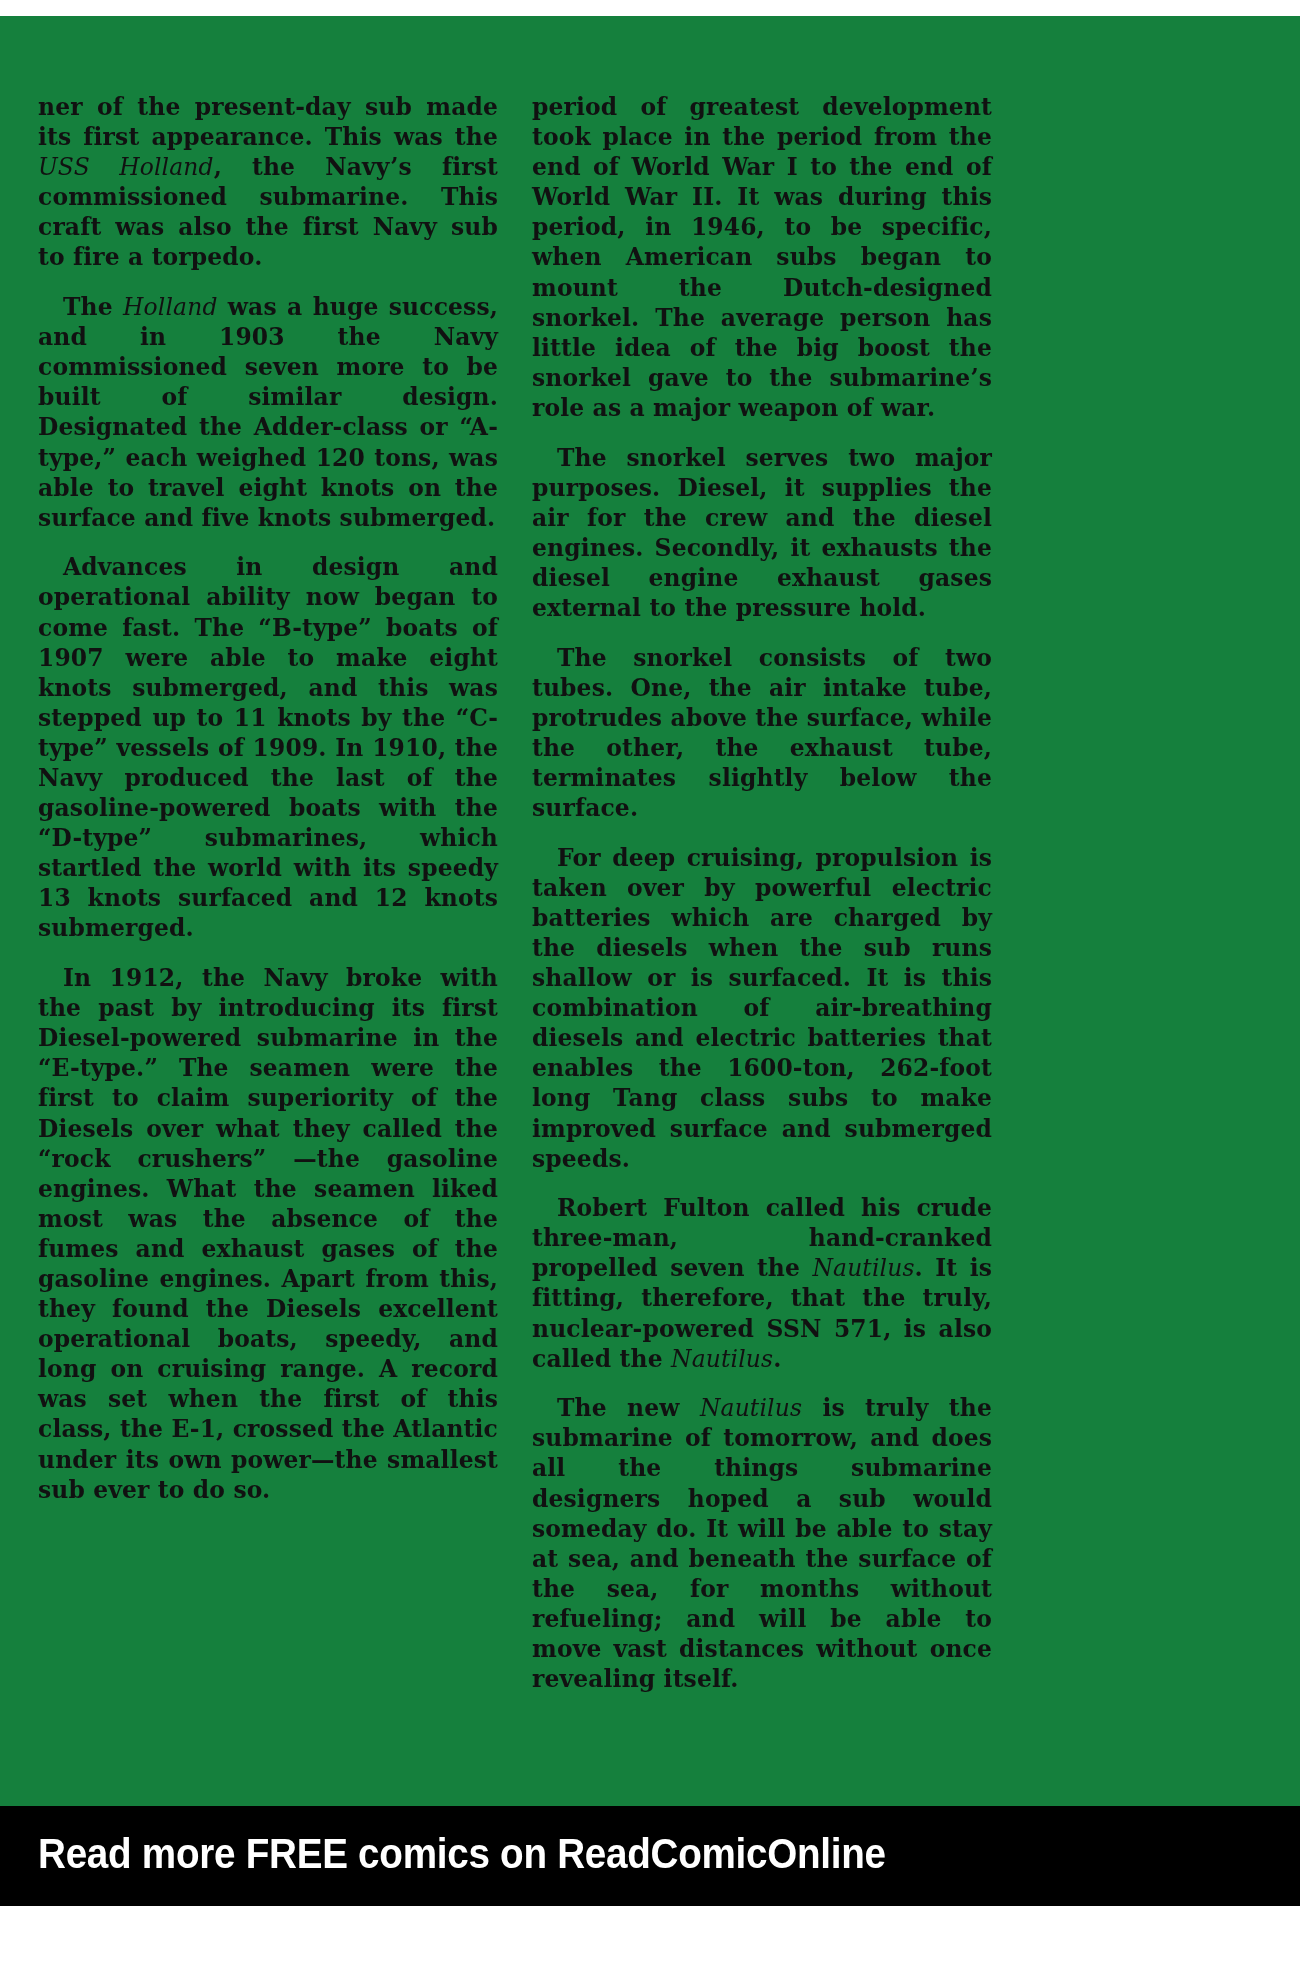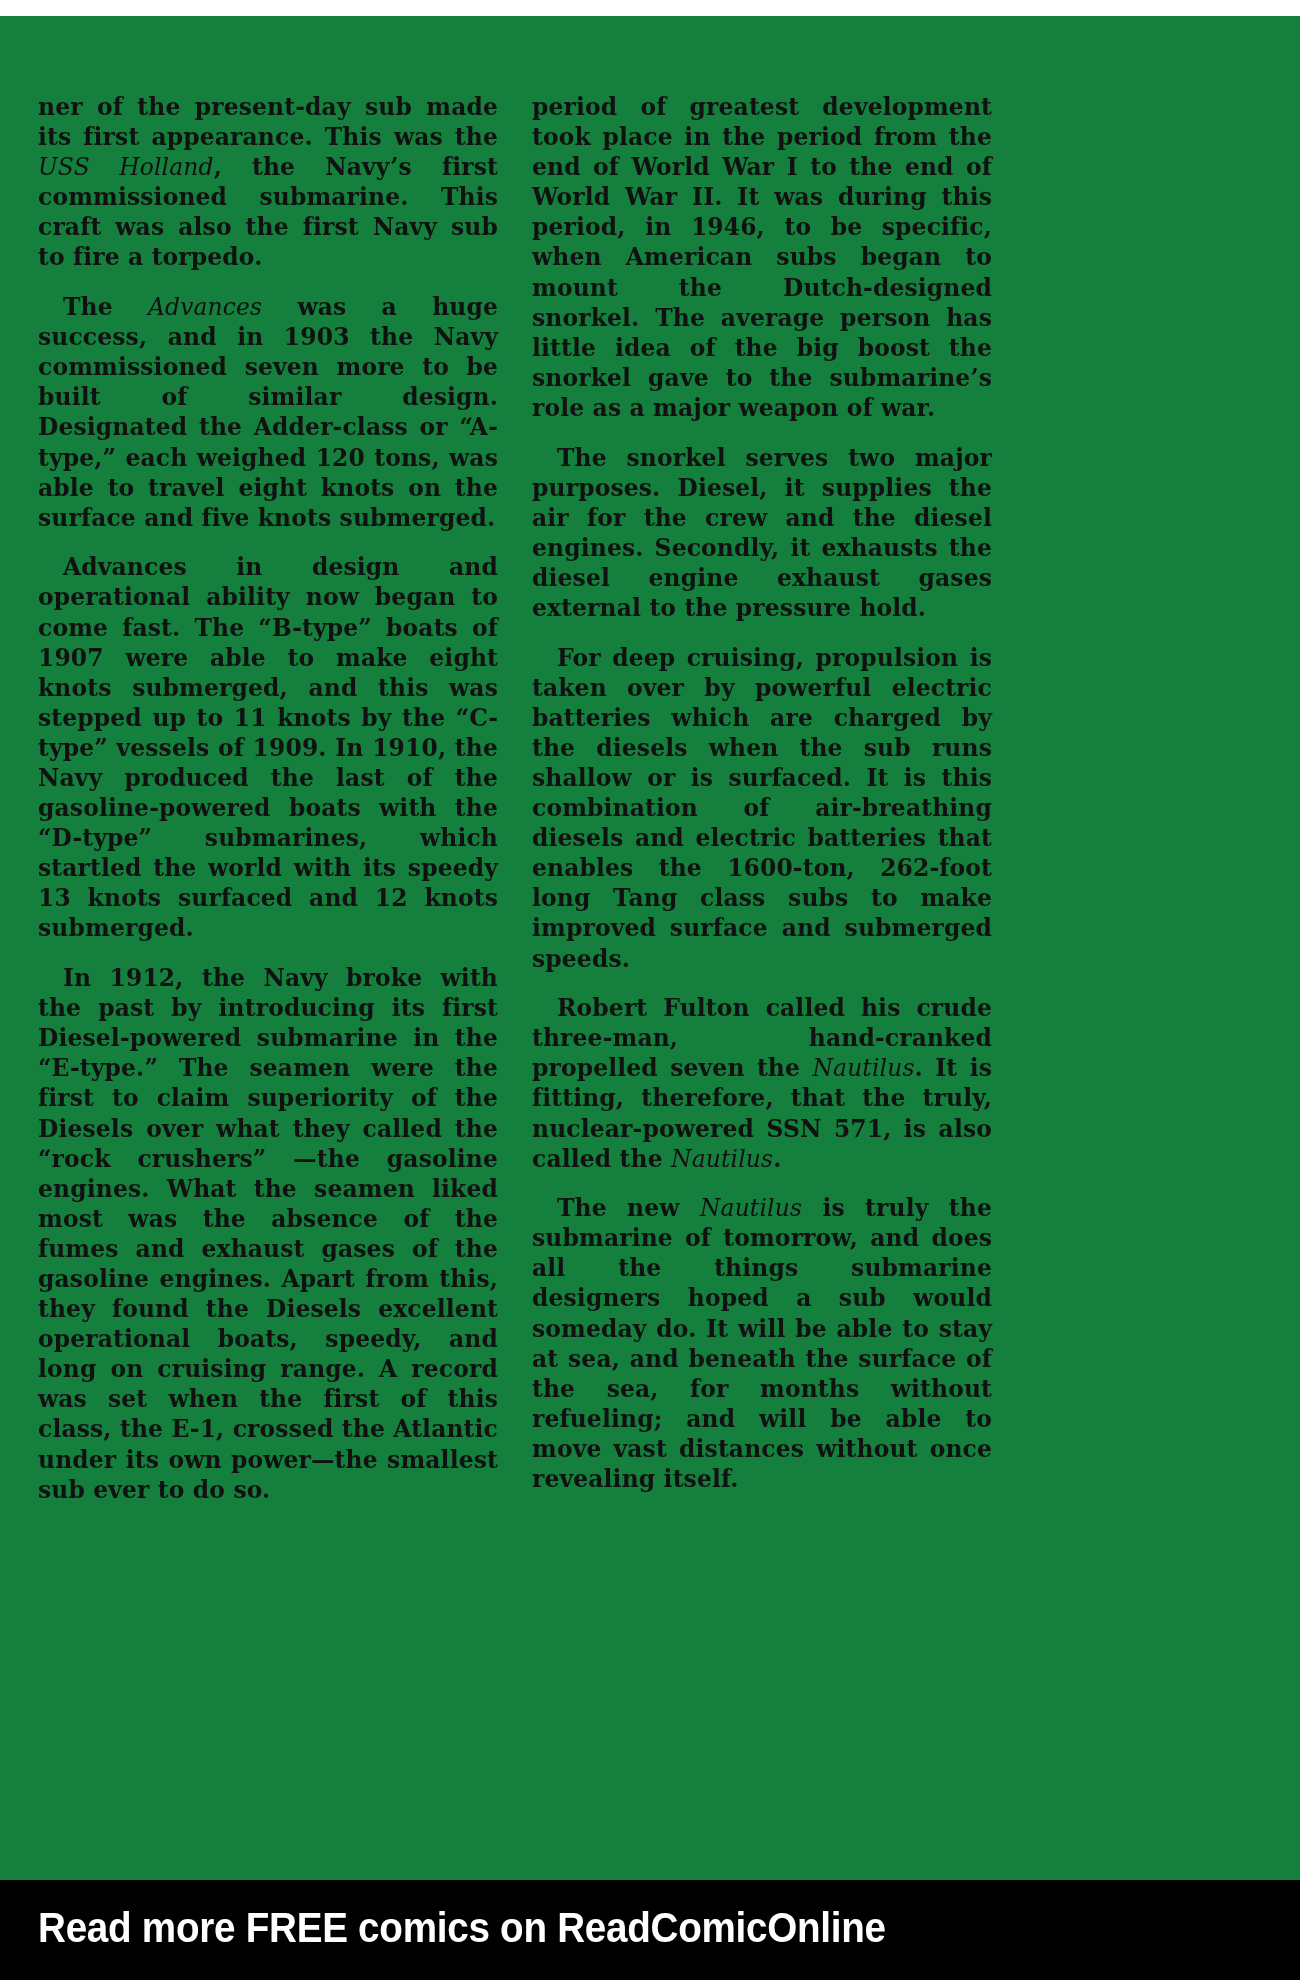--- a/index.html
+++ b/index.html
@@ -15,44 +15,45 @@
       text-align: justify;
       text-indent: 25px;
       margin-bottom: 19.5px;
       font-weight: 600;
       letter-spacing: 0.15px;
       word-spacing: 0px;
     }
     .para.no-indent { text-indent: 0; }
     .para i { font-style: italic; font-weight: 500; }
     .banner {
-      position: absolute; left: 0; top: 1880px; width: 1300px; height: 100px;
+      position: absolute; left: 0; top: 1806px; width: 1300px; height: 100px;
       background: #000000;
     }
     .banner-text {
       position: absolute; left: 38px; top: 24px;
       font-family: "Liberation Sans", "DejaVu Sans", sans-serif;
       font-weight: bold; font-size: 42px; color: #ffffff;
       transform: scaleX(0.92); transform-origin: left center;
       letter-spacing: -0.3px; white-space: nowrap;
     }
   </style>
 </head>
 <body>
 
 <div class="page">
   <div class="column col-left">
       <p class="para no-indent"><span>ner of the present-day sub made its first appearance. This was the </span><i>USS Holland</i><span>, the Navy’s first commissioned submarine. This craft was also the first Navy sub to fire a torpedo.</span></p>
-      <p class="para"><span>The </span><i>Advances</i><span> was a huge success, and in 1903 the Navy commissioned seven more to be built of similar design. Designated the Adder-class or “A-type,” each weighed 120 tons, was able to travel eight knots on the surface and five knots submerged.</span></p>
+      <p class="para"><span>The </span><i>Holland</i><span> was a huge success, and in 1903 the Navy commissioned seven more to be built of similar design. Designated the Adder-class or “A-type,” each weighed 120 tons, was able to travel eight knots on the surface and five knots submerged.</span></p>
       <p class="para"><span>Advances in design and operational ability now began to come fast. The “B-type” boats of 1907 were able to make eight knots submerged, and this was stepped up to 11 knots by the “C-type” vessels of 1909. In 1910, the Navy produced the last of the gasoline-powered boats with the “D-type” submarines, which startled the world with its speedy 13 knots surfaced and 12 knots submerged.</span></p>
       <p class="para"><span>In 1912, the Navy broke with the past by introducing its first Diesel-powered submarine in the “E-type.” The seamen were the first to claim superiority of the Diesels over what they called the “rock crushers” —the gasoline engines. What the seamen liked most was the absence of the fumes and exhaust gases of the gasoline engines. Apart from this, they found the Diesels excellent operational boats, speedy, and long on cruising range. A record was set when the first of this class, the E-1, crossed the Atlantic under its own power—the smallest sub ever to do so.</span></p>
     </div>
   <div class="column col-right">
       <p class="para no-indent"><span>period of greatest development took place in the period from the end of World War I to the end of World War II. It was during this period, in 1946, to be specific, when American subs began to mount the Dutch-designed snorkel. The average person has little idea of the big boost the snorkel gave to the submarine’s role as a major weapon of war.</span></p>
       <p class="para"><span>The snorkel serves two major purposes. Diesel, it supplies the air for the crew and the diesel engines. Secondly, it exhausts the diesel engine exhaust gases external to the pressure hold.</span></p>
+      <p class="para"><span>The snorkel consists of two tubes. One, the air intake tube, protrudes above the surface, while the other, the exhaust tube, terminates slightly below the surface.</span></p>
       <p class="para"><span>For deep cruising, propulsion is taken over by powerful electric batteries which are charged by the diesels when the sub runs shallow or is surfaced. It is this combination of air-breathing diesels and electric batteries that enables the 1600-ton, 262-foot long Tang class subs to make improved surface and submerged speeds.</span></p>
       <p class="para"><span>Robert Fulton called his crude three-man, hand-cranked propelled seven the </span><i>Nautilus</i><span>. It is fitting, therefore, that the truly, nuclear-powered SSN 571, is also called the </span><i>Nautilus</i><span>.</span></p>
       <p class="para"><span>The new </span><i>Nautilus</i><span> is truly the submarine of tomorrow, and does all the things submarine designers hoped a sub would someday do. It will be able to stay at sea, and beneath the surface of the sea, for months without refueling; and will be able to move vast distances without once revealing itself.</span></p>
     </div>
 </div>
 
 <div class="banner">
   <div class="banner-text">Read more FREE comics on ReadComicOnline</div>
 </div>
 

